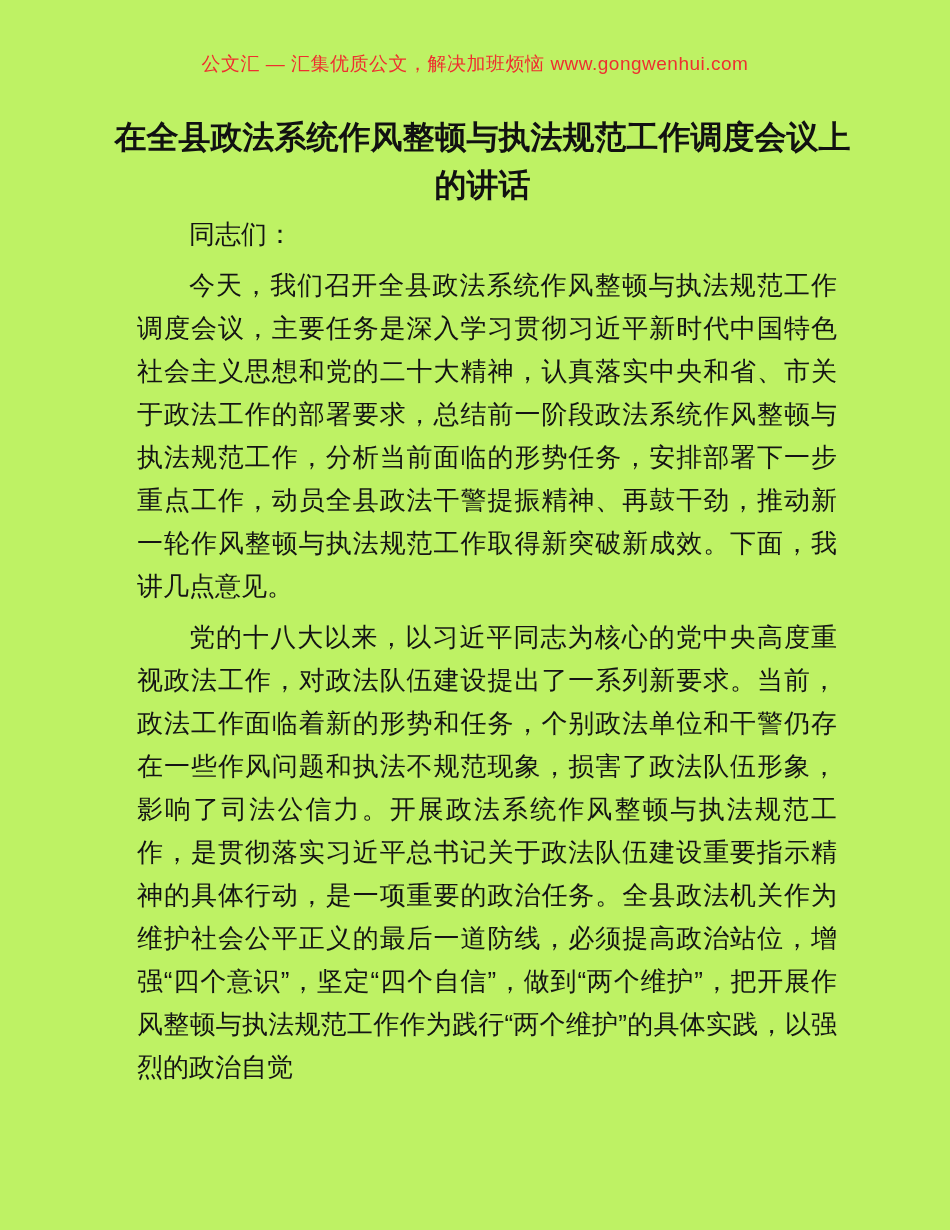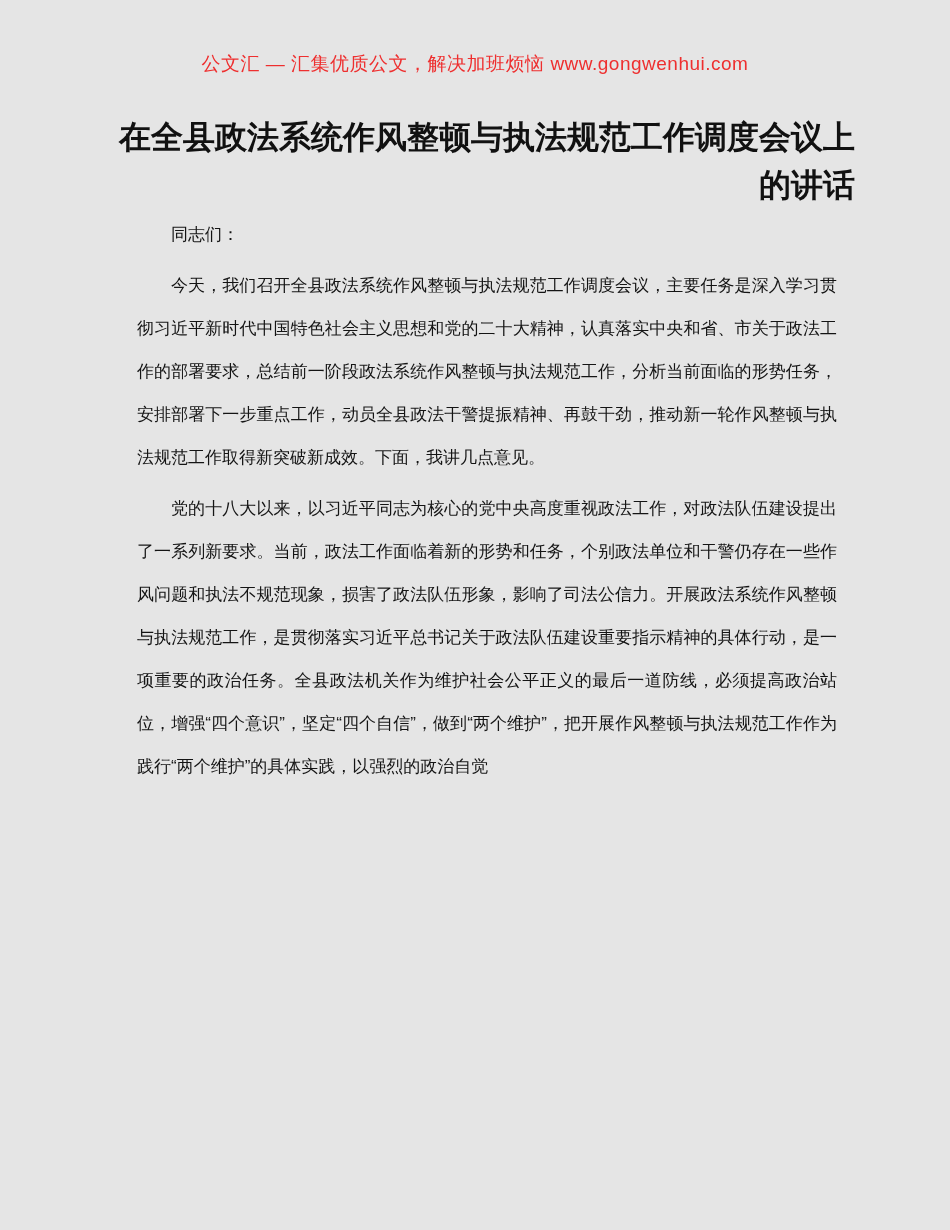--- a/index.html
+++ b/index.html
@@ -5,47 +5,47 @@
   html, body {
     margin: 0;
     padding: 0;
     background: #ffffff;
   }
   .page {
     position: relative;
     width: 950px;
     height: 1230px;
     margin: 0 auto;
-    background: #e5e5e5;
+    background: #bef264;
     overflow: hidden;
     box-sizing: border-box;
     font-family: "Liberation Sans", "DejaVu Sans", sans-serif;
     color: #141414;
   }
   .watermark {
     padding-top: 52px;
     text-align: center;
     font-size: 19px;
     line-height: 23px;
     color: #ee2f2f;
     letter-spacing: 0.5px;
     white-space: nowrap;
   }
   .doc-title {
     margin: 38px 95px 0 110px;
-    text-align: right;
+    text-align: center;
     font-size: 32px;
     line-height: 48px;
     font-weight: 700;
     color: #111111;
   }
   .content {
     margin-top: 4px;
     padding: 0 113px 0 137px;
-    font-size: 17px;
+    font-size: 26px;
     line-height: 43px;
     text-align: justify;
     text-justify: inter-ideograph;
   }
   .content p {
     margin: 0 0 8px 0;
     text-indent: 2em;
     word-break: break-all;
   }
   .content p.section-heading {

